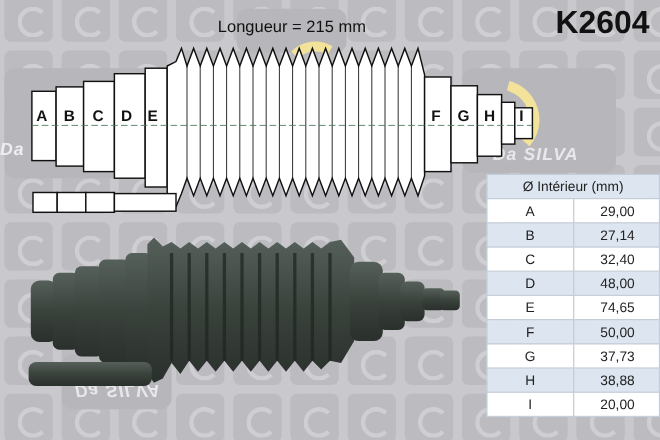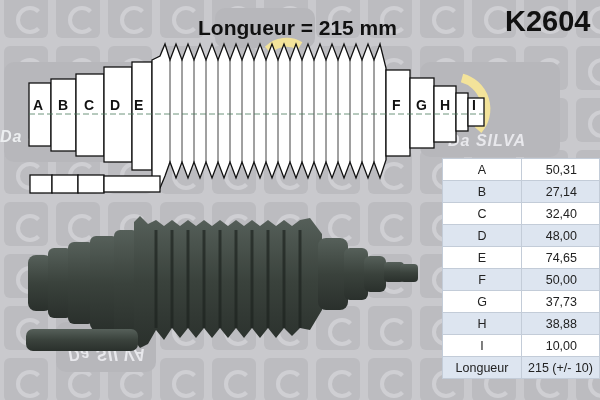--- a/index.html
+++ b/index.html
@@ -2,21 +2,21 @@
 <html><head>
 <meta charset="utf-8">
 <style>
   html,body{margin:0;padding:0;}
   body{width:600px;height:400px;overflow:hidden;position:relative;background:#c9c9cd;font-family:"Liberation Sans",sans-serif;}
   .tiles{position:absolute;inset:0;}
   .tile{position:absolute;width:44px;height:44px;border-radius:6px;background:#bcbcc0;}
   .tile::after{content:"";position:absolute;left:12px;top:12px;width:20px;height:20px;border-radius:50%;border:4px solid #cfcfd3;border-right-color:transparent;}
   .big-tile{position:absolute;border-radius:10px;background:#b7b7bb;}
   .wm{position:absolute;color:#e8e8ec;font-style:italic;font-weight:bold;font-size:16px;letter-spacing:1px;}
-  .title{position:absolute;left:198px;top:16px;font-size:21px;font-weight:bold;color:#111;}
+  .title{position:absolute;left:198px;top:16px;font-size:15px;font-weight:normal;color:#111;}
   .ref{position:absolute;left:505px;top:5px;font-size:29px;font-weight:bold;color:#111;}
   svg.draw{position:absolute;left:0;top:0;}
   .lbl{position:absolute;font-weight:bold;font-size:14px;color:#111;top:97px;}
   table.spec{position:absolute;left:442px;top:158px;width:158px;border-collapse:collapse;font-size:12.5px;color:#222;}
   table.spec td{border:1px solid #c3ccd8;height:21px;padding:0;}
   table.spec tr.head td{background:#dde5f0;text-align:center;}
   table.spec tr.odd td{background:#ffffff;}
   table.spec tr.even td{background:#dde5f0;}
   table.spec td.k{text-align:center;width:78px;}
   table.spec td.v{text-align:right;padding-right:22px;}
@@ -237,23 +237,26 @@
       <line x1="236" y1="30" x2="236" y2="128"></line>
     <line x1="252" y1="30" x2="252" y2="128"></line>
       <line x1="268" y1="30" x2="268" y2="128"></line>
     <line x1="284" y1="30" x2="284" y2="128"></line>
       <line x1="300" y1="30" x2="300" y2="128"></line>
   </g>
 </svg>
 
 <table class="spec">
   <tbody>
+      <tr class="head">
+    <td colspan="2">Ø Intérieur (mm)</td>
+  </tr>
   <tr class="odd">
         <td class="k">A</td>
-        <td class="v">50,31</td>
+        <td class="v">29,00</td>
       </tr>
   <tr class="even">
         <td class="k">B</td>
         <td class="v">27,14</td>
       </tr>
   <tr class="odd">
         <td class="k">C</td>
         <td class="v">32,40</td>
       </tr>
   <tr class="even">
@@ -271,21 +274,17 @@
   <tr class="odd">
         <td class="k">G</td>
         <td class="v">37,73</td>
       </tr>
   <tr class="even">
         <td class="k">H</td>
         <td class="v">38,88</td>
       </tr>
   <tr class="odd">
         <td class="k">I</td>
-        <td class="v">10,00</td>
-      </tr>
-  <tr class="even len">
-        <td class="k">Longueur</td>
-        <td class="v">215 (+/- 10)</td>
+        <td class="v">20,00</td>
       </tr>
 
 </tbody>
   </table>
 
 </body></html>

